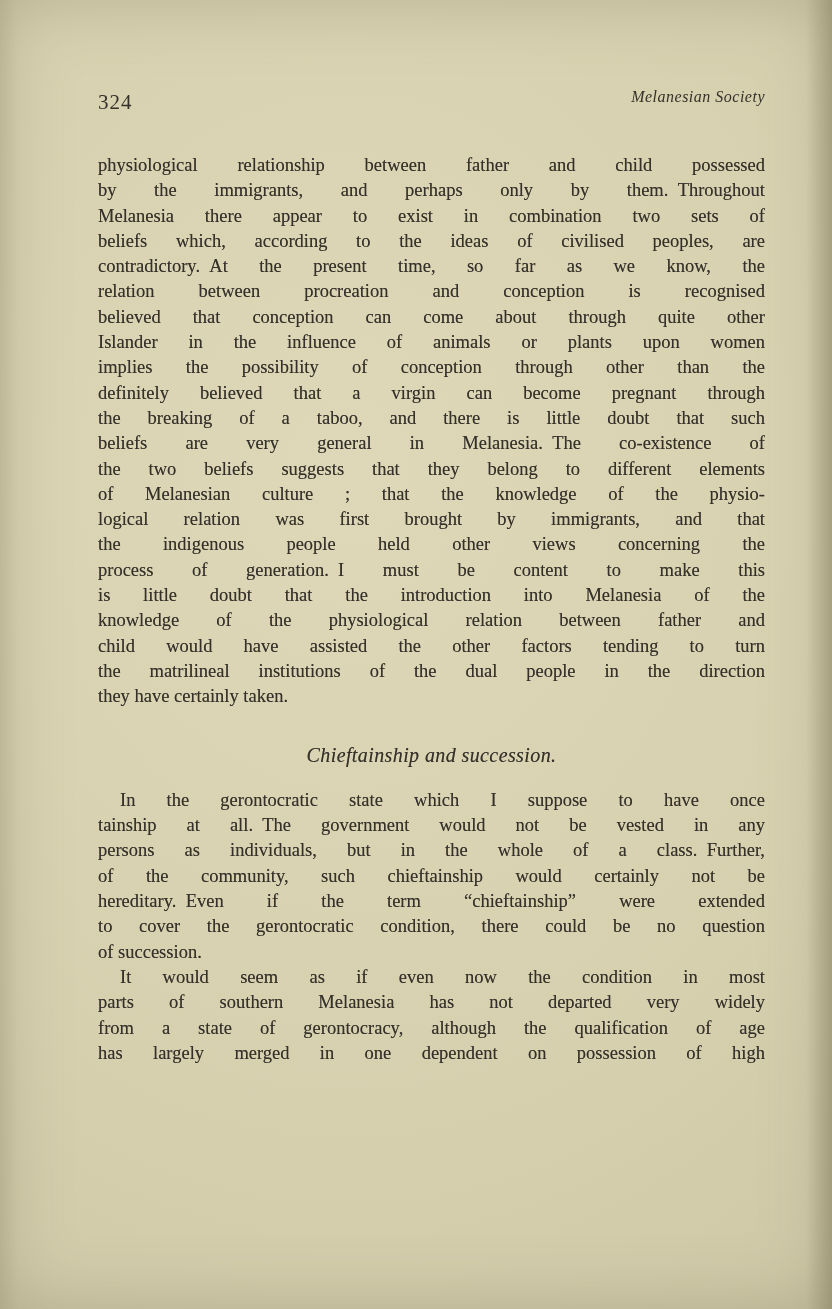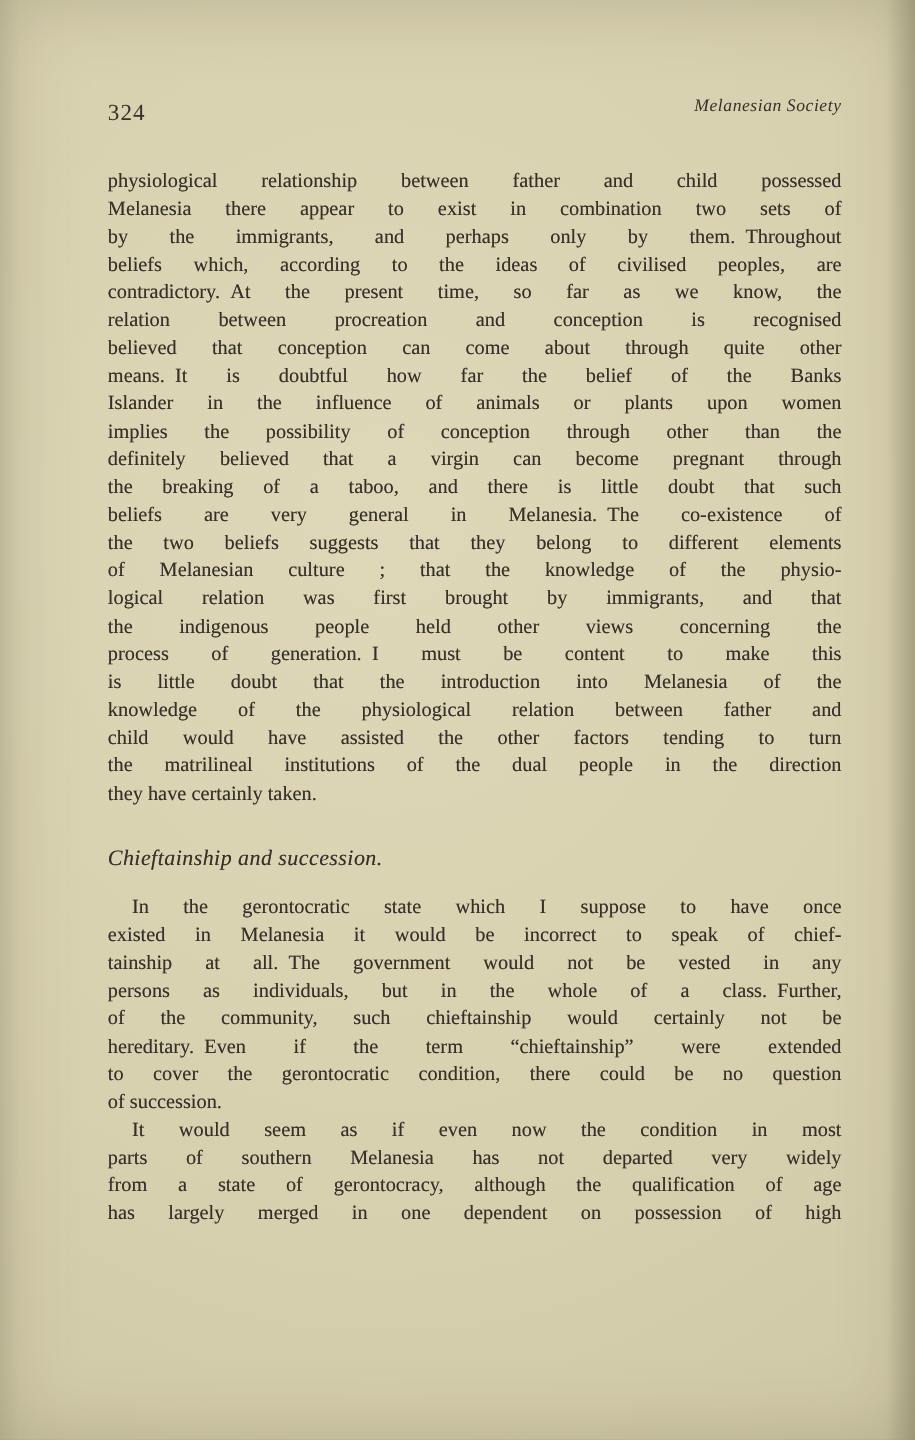--- a/index.html
+++ b/index.html
@@ -59,46 +59,45 @@
     text-align-last: left;
   }
   .indent-first .line:first-child {
     text-indent: 22px;
   }
   .section-heading {
     margin: 33px 0 20px 0;
     font-weight: normal;
     font-style: italic;
     font-size: 20px;
-    text-align: left;
+    text-align: center;
     letter-spacing: 0.4px;
   }
 </style>
 </head>
 <body>
 
 <div class="page">
   <div class="inner">
 
     <div class="header">
       <span class="page-num">324</span>
       <span class="running-title">Melanesian Society</span>
     </div>
 
     <div class="body-text">
 
       <div class="para">
           <div class="line">physiological relationship between father and child possessed</div>
+          <div class="line">by the immigrants, and perhaps only by them. Throughout</div>
           <div class="line">Melanesia there appear to exist in combination two sets of</div>
-          <div class="line">by the immigrants, and perhaps only by them. Throughout</div>
           <div class="line">beliefs which, according to the ideas of civilised peoples, are</div>
           <div class="line">contradictory. At the present time, so far as we know, the</div>
           <div class="line">relation between procreation and conception is recognised</div>
           <div class="line">believed that conception can come about through quite other</div>
-          <div class="line">means. It is doubtful how far the belief of the Banks</div>
           <div class="line">Islander in the influence of animals or plants upon women</div>
           <div class="line">implies the possibility of conception through other than the</div>
           <div class="line">definitely believed that a virgin can become pregnant through</div>
           <div class="line">the breaking of a taboo, and there is little doubt that such</div>
           <div class="line">beliefs are very general in Melanesia. The co-existence of</div>
           <div class="line">the two beliefs suggests that they belong to different elements</div>
           <div class="line">of Melanesian culture ; that the knowledge of the physio-</div>
           <div class="line">logical relation was first brought by immigrants, and that</div>
           <div class="line">the indigenous people held other views concerning the</div>
           <div class="line">process of generation. I must be content to make this</div>
@@ -106,21 +105,20 @@
           <div class="line">knowledge of the physiological relation between father and</div>
           <div class="line">child would have assisted the other factors tending to turn</div>
           <div class="line">the matrilineal institutions of the dual people in the direction</div>
           <div class="line line-last">they have certainly taken.</div>
         </div>
 
       <h3 class="section-heading">Chieftainship and succession.</h3>
 
       <div class="para indent-first">
           <div class="line">In the gerontocratic state which I suppose to have once</div>
-          <div class="line">existed in Melanesia it would be incorrect to speak of chief-</div>
           <div class="line">tainship at all. The government would not be vested in any</div>
           <div class="line">persons as individuals, but in the whole of a class. Further,</div>
           <div class="line">of the community, such chieftainship would certainly not be</div>
           <div class="line">hereditary. Even if the term “chieftainship” were extended</div>
           <div class="line">to cover the gerontocratic condition, there could be no question</div>
           <div class="line line-last">of succession.</div>
         </div>
 
       <div class="para indent-first">
           <div class="line">It would seem as if even now the condition in most</div>

